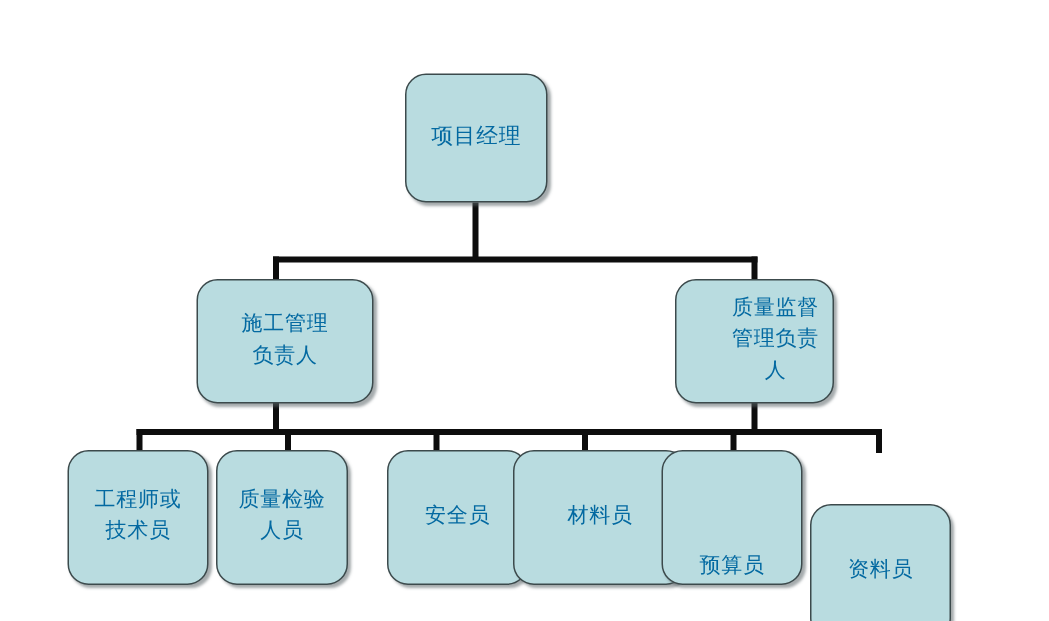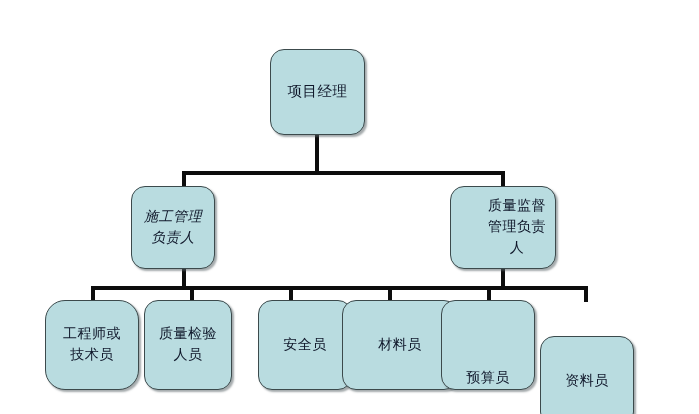--- a/index.html
+++ b/index.html
@@ -27,21 +27,21 @@
     border-radius: 14px;
     box-shadow: 2px 2px 2px rgba(90,100,104,0.55);
     display: flex;
     align-items: center;
     justify-content: center;
     text-align: center;
     z-index: 5;
   }
   .node-label {
     display: block;
-    color: #0f172a;
+    color: #0369a1;
     font-size: 14.5px;
     line-height: 1.48;
     letter-spacing: 0.5px;
     white-space: pre-line;
     padding: 0 5px;
   }
   .node.level-1 .node-label { font-size: 14.5px; }
   .node.level-2 .node-label { font-size: 14px; }
   .node.level-3 .node-label { font-size: 14px; }
 
@@ -75,32 +75,32 @@
   <div class="conn conn-v" style="left:190px; top:286px; height:16px;"></div>
   <div class="conn conn-v" style="left:289px; top:286px; height:16px;"></div>
   <div class="conn conn-v" style="left:388px; top:286px; height:16px;"></div>
   <div class="conn conn-v" style="left:487px; top:286px; height:16px;"></div>
   <div class="conn conn-v" style="left:584px; top:286px; height:16px;"></div>
 
   <div class="node level-1" style="left:270px; top:49px; width:95px; height:86px;">
     <span class="node-label">项目经理</span>
   </div>
 
-  <div class="node level-2" style="left:131px; top:186px; width:84px; height:83px;font-style:italic;">
+  <div class="node level-2" style="left:131px; top:186px; width:118px; height:83px;">
     <span class="node-label">施工管理
 负责人</span>
   </div>
 
   <div class="node level-2" style="left:450px; top:186px; width:106px; height:83px;padding-left:28px;">
     <span class="node-label">质量监督
 管理负责
 人</span>
   </div>
 
-  <div class="node level-3" style="left:45px; top:300px; width:94px; height:90px;border-radius:20px;">
+  <div class="node level-3" style="left:45px; top:300px; width:94px; height:90px;">
     <span class="node-label">工程师或
 技术员</span>
   </div>
 
   <div class="node level-3" style="left:144px; top:300px; width:88px; height:90px;">
     <span class="node-label">质量检验
 人员</span>
   </div>
 
   <div class="node level-3" style="left:243px; top:300px; width:94px; height:90px;margin-left:15px;">

